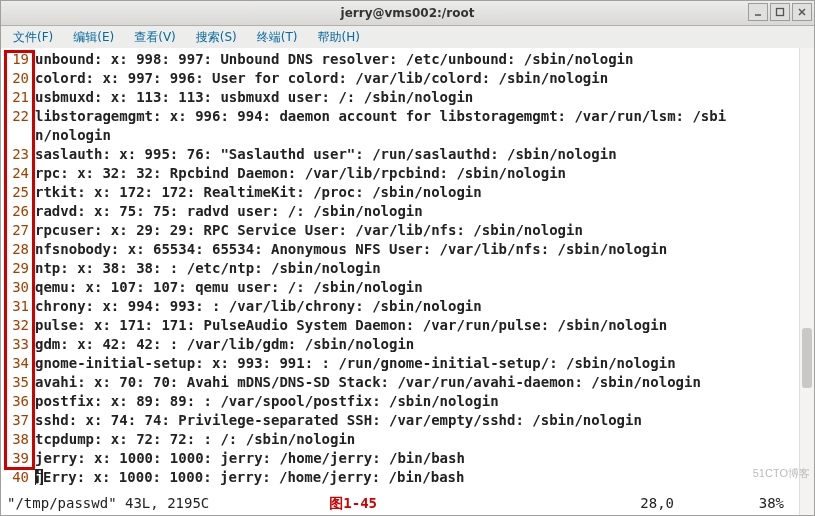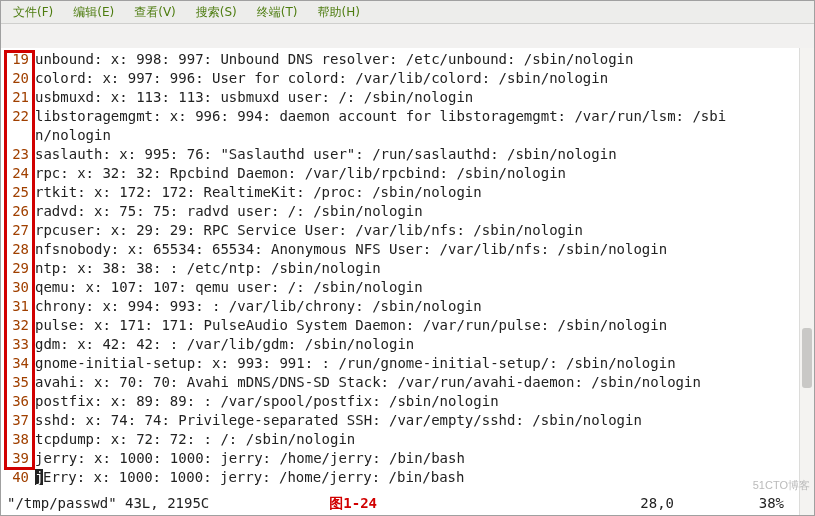--- a/index.html
+++ b/index.html
@@ -61,21 +61,21 @@
   .win-btn svg { width: 10px; height: 10px; }
   .menubar {
     height: 22px;
     background: #ededeb;
     border-bottom: 1px solid #cfcfcd;
     display: flex;
     align-items: center;
     padding: 0 8px;
     font-family: "DejaVu Sans", sans-serif;
     font-size: 12px;
-    color: #4d7c0f;
+    color: #0369a1;
     gap: 12px;
   }
   .menu-item {
     cursor: pointer;
     padding: 2px 4px;
   }
   .term-area {
     position: absolute;
     top: 47px;
     left: 0;
@@ -110,21 +110,21 @@
     display: flex;
     align-items: flex-end;
   }
   .lineno {
     color: #a04000; 
     min-width: 22px;
     text-align: right;
     margin-right: 6px;
     display: inline-block;
   }
-  .txt { color: #222; }
+  .txt { color: #222; font-weight: bold; }
   .lineno-col-highlight {
     position: absolute;
     top: 49px;
     left: 3px;
     width: 31px;
     height: 420px;
     border: 3px solid #d10000;
     box-sizing: border-box;
     pointer-events: none;
   }
@@ -157,49 +157,70 @@
     height: 16px;
     background: #222;
     color: #fff;
     text-align: center;
     line-height: 16px;
     vertical-align: baseline;
   }
   .watermark {
     position: absolute;
     right: 4px;
-    bottom: 22px;
+    bottom: 34px;
     font-family: sans-serif;
     font-size: 11px;
     color: #bbb;
     pointer-events: none;
   }
 </style>
 </head>
 <body>
 
 <div class="window">
 
+  <div class="titlebar">
+    <span class="title">jerry@vms002:/root</span>
+    <div class="win-btns">
+      <div class="win-btn">
+        <svg viewBox="0 0 10 10">
+            <line x1="2" y1="8" x2="8" y2="8" stroke="#555" stroke-width="1.5"></line>
+          </svg>
+      </div>
+      <div class="win-btn">
+        <svg viewBox="0 0 10 10">
+            <rect x="1.5" y="1.5" width="7" height="7" fill="none" stroke="#555" stroke-width="1.3"></rect>
+          </svg>
+      </div>
+      <div class="win-btn">
+        <svg viewBox="0 0 10 10">
+            <line x1="2" y1="2" x2="8" y2="8" stroke="#555" stroke-width="1.5"></line>
+            <line x1="8" y1="2" x2="2" y2="8" stroke="#555" stroke-width="1.5"></line>
+          </svg>
+      </div>
+    </div>
+  </div>
 
   <div class="menubar">
     <span class="menu-item">文件(F)</span>
     <span class="menu-item">编辑(E)</span>
     <span class="menu-item">查看(V)</span>
     <span class="menu-item">搜索(S)</span>
     <span class="menu-item">终端(T)</span>
     <span class="menu-item">帮助(H)</span>
   </div>
 
   <div class="term-area" id="term-area"><div class="line"><span class="lineno">19</span><span class="txt">unbound: x: 998: 997: Unbound DNS resolver: /etc/unbound: /sbin/nologin</span></div><div class="line"><span class="lineno">20</span><span class="txt">colord: x: 997: 996: User for colord: /var/lib/colord: /sbin/nologin</span></div><div class="line"><span class="lineno">21</span><span class="txt">usbmuxd: x: 113: 113: usbmuxd user: /: /sbin/nologin</span></div><div class="line"><span class="lineno">22</span><span class="txt">libstoragemgmt: x: 996: 994: daemon account for libstoragemgmt: /var/run/lsm: /sbi</span></div><div class="line"><span class="lineno"></span><span class="txt">n/nologin</span></div><div class="line"><span class="lineno">23</span><span class="txt">saslauth: x: 995: 76: "Saslauthd user": /run/saslauthd: /sbin/nologin</span></div><div class="line"><span class="lineno">24</span><span class="txt">rpc: x: 32: 32: Rpcbind Daemon: /var/lib/rpcbind: /sbin/nologin</span></div><div class="line"><span class="lineno">25</span><span class="txt">rtkit: x: 172: 172: RealtimeKit: /proc: /sbin/nologin</span></div><div class="line"><span class="lineno">26</span><span class="txt">radvd: x: 75: 75: radvd user: /: /sbin/nologin</span></div><div class="line"><span class="lineno">27</span><span class="txt">rpcuser: x: 29: 29: RPC Service User: /var/lib/nfs: /sbin/nologin</span></div><div class="line"><span class="lineno">28</span><span class="txt">nfsnobody: x: 65534: 65534: Anonymous NFS User: /var/lib/nfs: /sbin/nologin</span></div><div class="line"><span class="lineno">29</span><span class="txt">ntp: x: 38: 38: : /etc/ntp: /sbin/nologin</span></div><div class="line"><span class="lineno">30</span><span class="txt">qemu: x: 107: 107: qemu user: /: /sbin/nologin</span></div><div class="line"><span class="lineno">31</span><span class="txt">chrony: x: 994: 993: : /var/lib/chrony: /sbin/nologin</span></div><div class="line"><span class="lineno">32</span><span class="txt">pulse: x: 171: 171: PulseAudio System Daemon: /var/run/pulse: /sbin/nologin</span></div><div class="line"><span class="lineno">33</span><span class="txt">gdm: x: 42: 42: : /var/lib/gdm: /sbin/nologin</span></div><div class="line"><span class="lineno">34</span><span class="txt">gnome-initial-setup: x: 993: 991: : /run/gnome-initial-setup/: /sbin/nologin</span></div><div class="line"><span class="lineno">35</span><span class="txt">avahi: x: 70: 70: Avahi mDNS/DNS-SD Stack: /var/run/avahi-daemon: /sbin/nologin</span></div><div class="line"><span class="lineno">36</span><span class="txt">postfix: x: 89: 89: : /var/spool/postfix: /sbin/nologin</span></div><div class="line"><span class="lineno">37</span><span class="txt">sshd: x: 74: 74: Privilege-separated SSH: /var/empty/sshd: /sbin/nologin</span></div><div class="line"><span class="lineno">38</span><span class="txt">tcpdump: x: 72: 72: : /: /sbin/nologin</span></div><div class="line"><span class="lineno">39</span><span class="txt">jerry: x: 1000: 1000: jerry: /home/jerry: /bin/bash</span></div><div class="line"><span class="lineno">40</span><span class="txt"><span class="cursor-block">j</span>Erry: x: 1000: 1000: jerry: /home/jerry: /bin/bash</span></div></div>
 
   <div class="lineno-col-highlight"></div>
 
   <div class="status-line">
     <span class="fname">"/tmp/passwd" 43L, 2195C</span>
-    <span class="figlabel">图1-24</span>
+    <span class="figlabel">图1-45</span>
     <span class="pos">28,0</span>
     <span class="pct">38%</span>
   </div>
 
   <div class="scrollbar">
     <div class="sb-thumb" style="top:60%; height:60px;"></div>
   </div>
 
   <div class="watermark">51CTO博客</div>
 </div>

